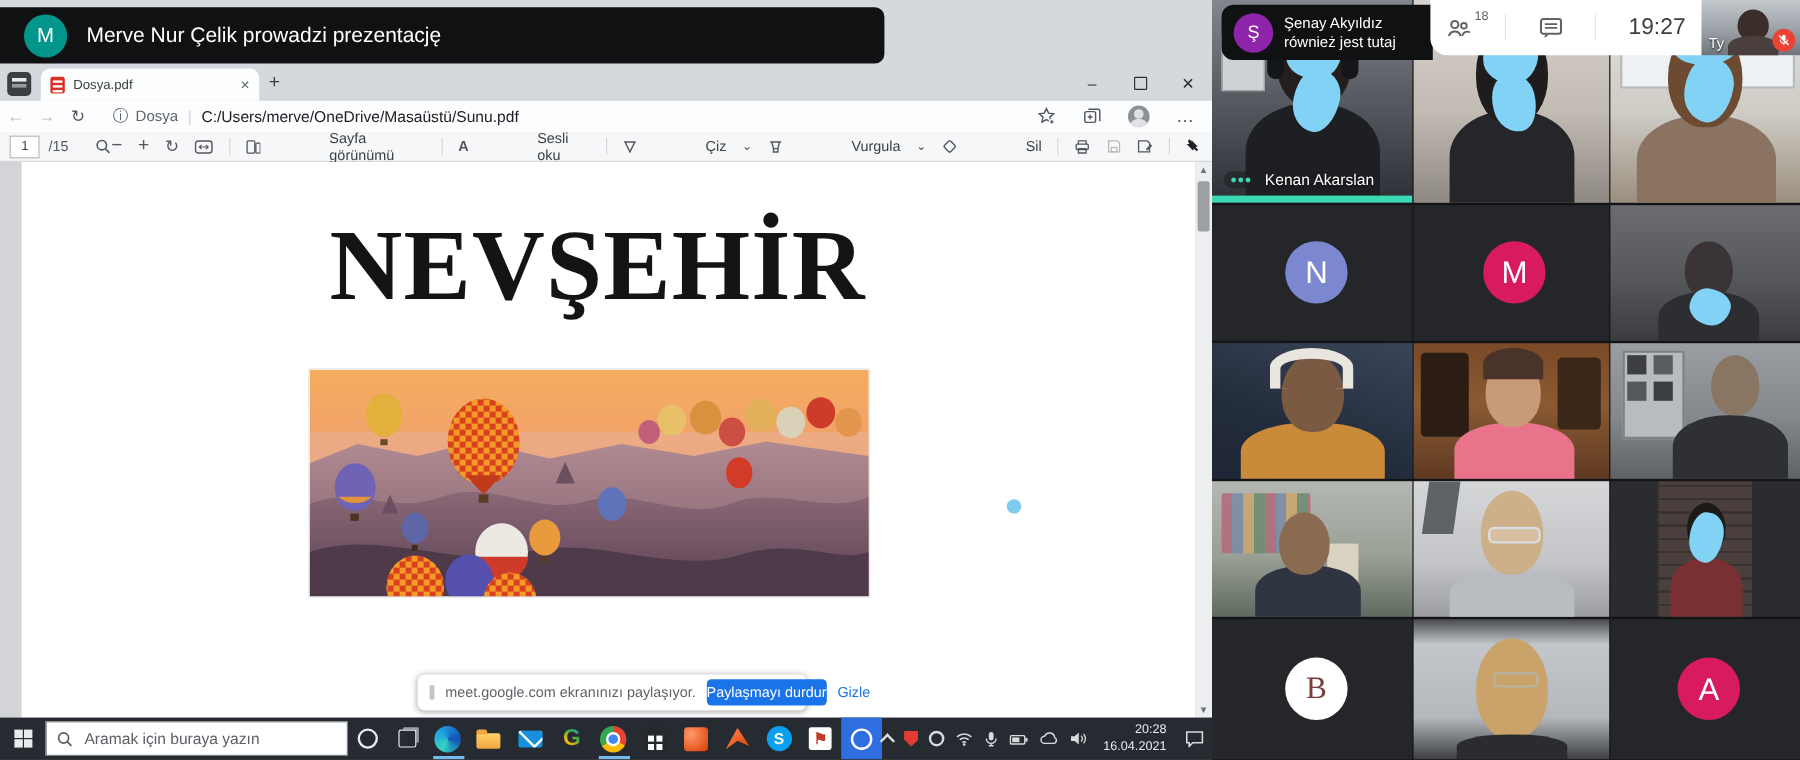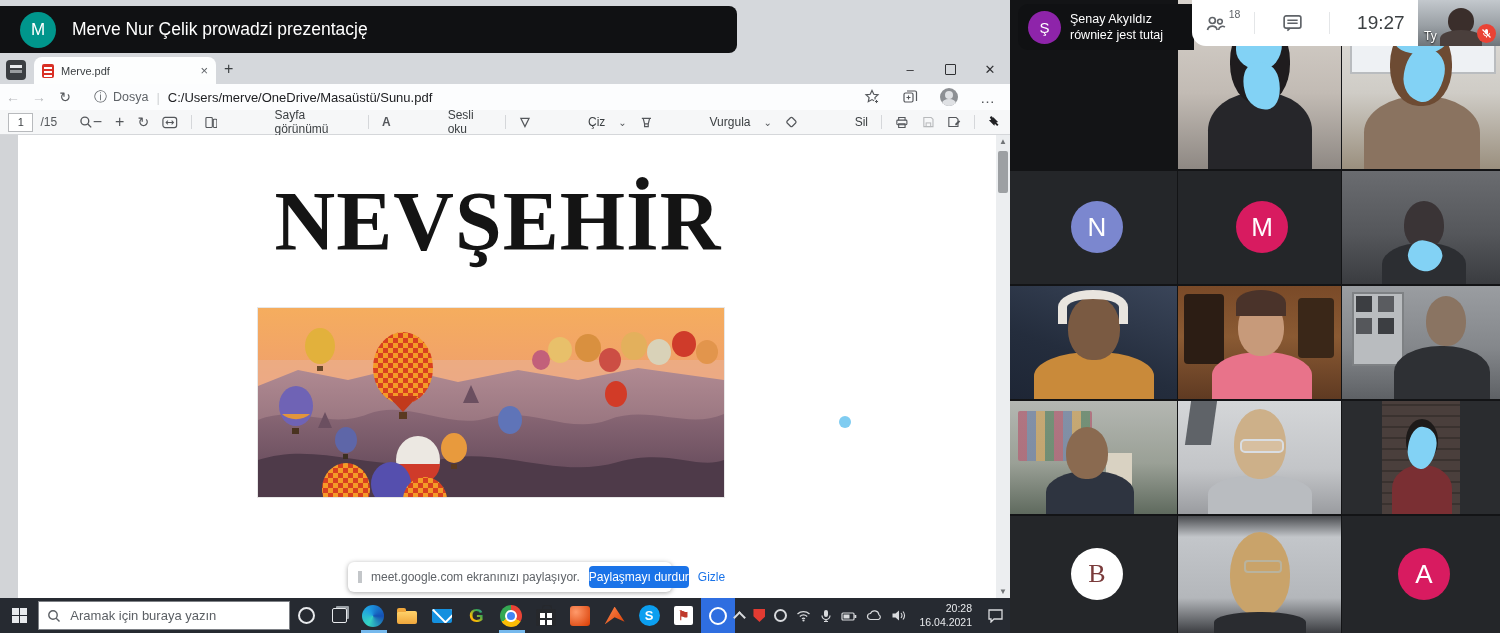--- a/index.html
+++ b/index.html
@@ -152,21 +152,21 @@
 <body>
 
 <div id="screen">
 
   <div id="shared">
 
     <div id="tabstrip">
       <div class="tabactions"></div>
       <div class="tab">
         <span class="pdf-fav"></span>
-        <span class="tab-title">Merve.pdf</span>
+        <span class="tab-title">Dosya.pdf</span>
         <span class="tab-close">×</span>
       </div>
       <span class="newtab">+</span>
       <div class="wincontrols">
         <span class="wbtn">–</span>
         <span class="wbtn">
             <span class="restore-box"></span>
           </span>
         <span class="wbtn">✕</span>
       </div>
@@ -424,20 +424,36 @@
         </div>
         <svg class="mini" width="17" height="15" viewBox="0 0 17 15" style="margin-left:6px;">
           <path d="M2,2 h13 v9 h-8 l-3,3 v-3 h-2 Z" fill="none" stroke="#d8dadd" stroke-width="1.3"></path>
         </svg>
       </div>
     </div>
   </div>
 
   <div id="meetpanel">
 
+    <div class="vtile" style="left:0;top:0;width:167px;height:169px;background:linear-gradient(180deg,#83878d 0%,#5e6268 40%,#2c3036 100%);">
+      <div class="abs" style="left:8px;top:30px;width:34px;height:44px;background:#cfd2d4;border:1px solid #9a9da0;"></div>
+      <div class="torso" style="left:28px;top:86px;width:112px;height:84px;background:#1d1f23;"></div>
+      <div class="head" style="left:54px;top:14px;width:62px;height:76px;background:#241f1e;"></div>
+      <div class="abs" style="left:46px;top:26px;width:14px;height:40px;border-radius:8px;background:#14161a;"></div>
+      <div class="abs" style="left:108px;top:26px;width:14px;height:40px;border-radius:8px;background:#14161a;"></div>
+      <div class="scrib" style="left:62px;top:26px;width:46px;height:40px;"></div>
+      <div class="scrib" style="left:68px;top:58px;width:38px;height:52px;transform:rotate(12deg);"></div>
+      <div class="more-badge">
+          <i></i>
+          <i></i>
+          <i></i>
+        </div>
+      <div class="name-tag">Kenan Akarslan</div>
+      <div class="speakbar"></div>
+    </div>
 
     <div class="vtile" style="left:168px;top:0;width:163px;height:169px;background:linear-gradient(180deg,#d8d3cd 0%,#c2bbb4 55%,#8e8883 100%);">
       <div class="torso" style="left:30px;top:92px;width:104px;height:80px;background:#26262a;"></div>
       <div class="head" style="left:52px;top:18px;width:60px;height:86px;background:#1f1c1e;"></div>
       <div class="scrib" style="left:58px;top:26px;width:46px;height:44px;"></div>
       <div class="scrib" style="left:66px;top:62px;width:36px;height:48px;transform:rotate(-14deg);"></div>
     </div>
 
     <div class="vtile" style="left:332px;top:0;width:158px;height:169px;background:linear-gradient(180deg,#e3e1dd 0%,#cfccc6 55%,#9a8f7e 100%);">
       <div class="abs" style="left:8px;top:18px;width:44px;height:52px;background:#eef1f4;border:2px solid #b9bcbf;"></div>

